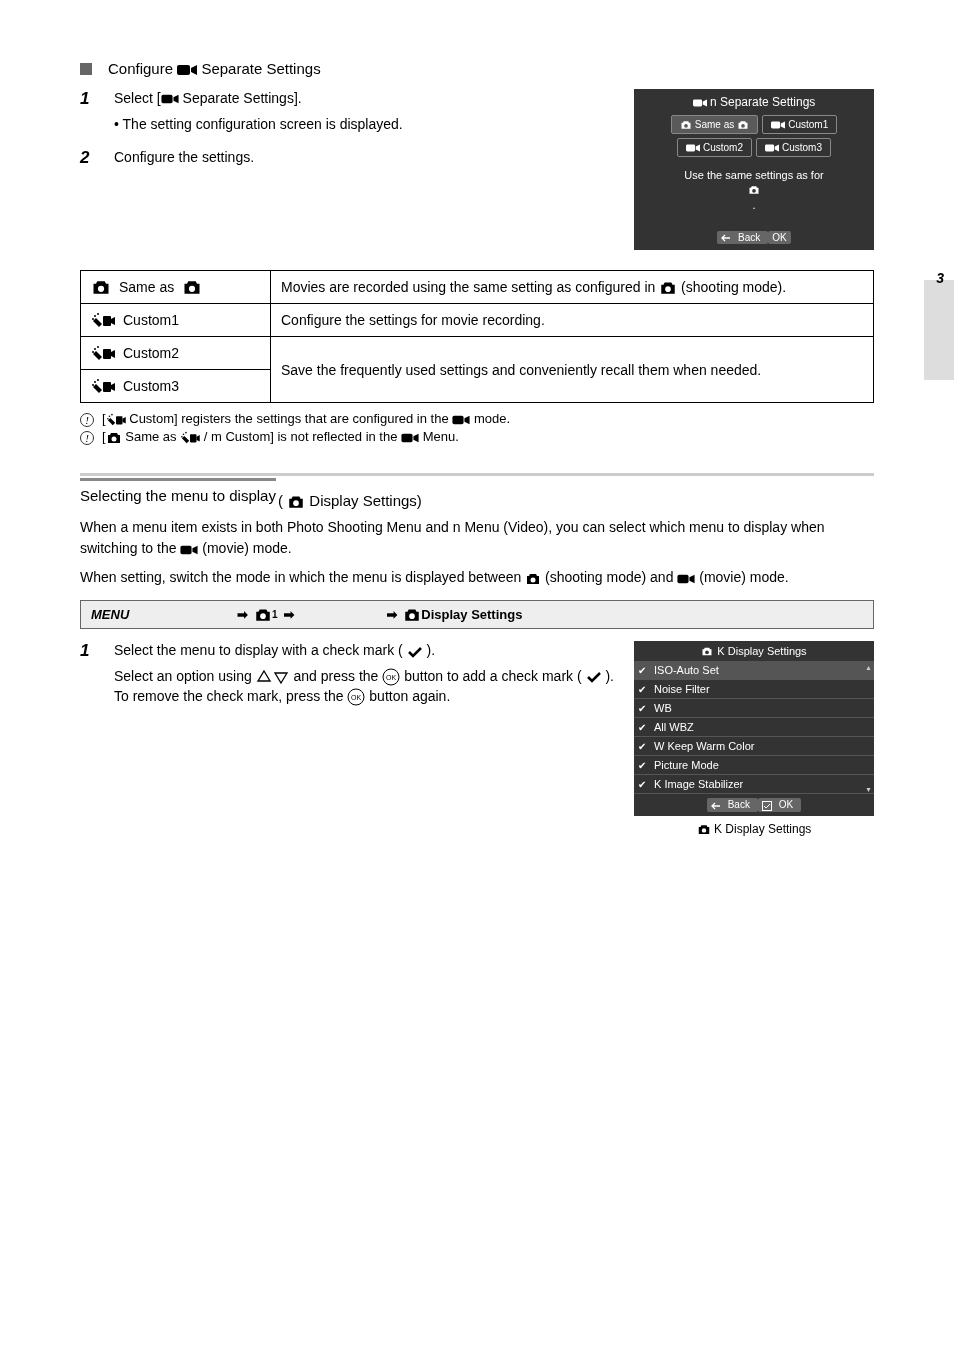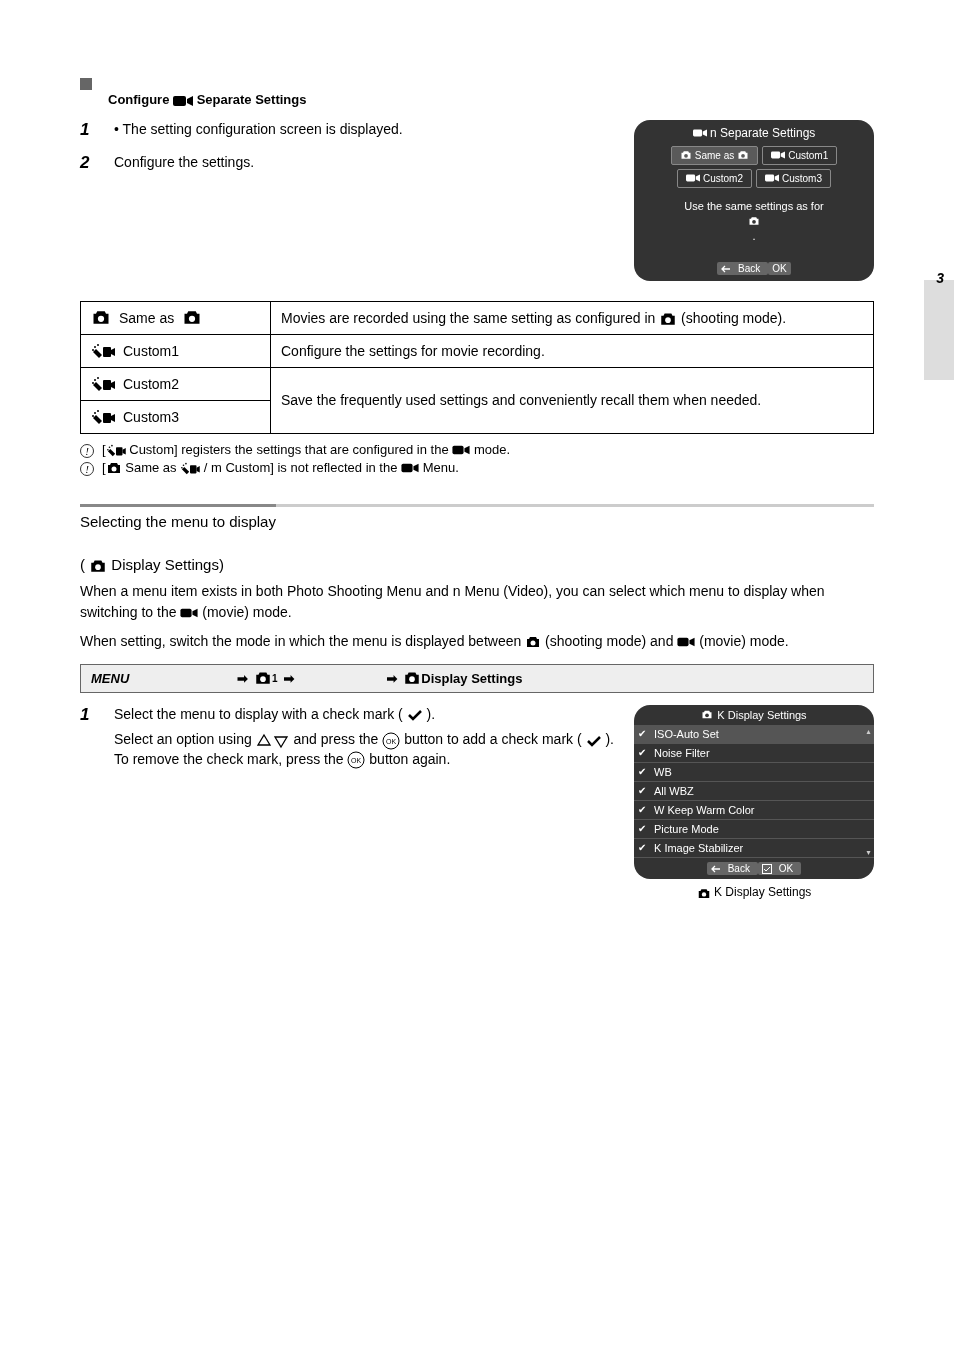--- a/index.html
+++ b/index.html
@@ -1,53 +1,53 @@
 <!DOCTYPE html>
 <html><head>
   <meta charset="utf-8">
   <style>
     * { margin: 0; padding: 0; box-sizing: border-box; }
     body { font-family: Arial, sans-serif; background: #fff; color: #000; width: 954px; font-size: 14px; }
     .page { padding: 60px 80px 40px 80px; position: relative; }
     
     .section-header { display: flex; align-items: center; margin-bottom: 12px; }
     .bullet { width: 12px; height: 12px; background: #666; margin-right: 16px; }
-    .section-title { font-weight: bold; font-size: 13px; margin-top: 32px; }
+    .section-title { font-weight: normal; font-size: 15px; }
     
     .two-col { display: flex; gap: 20px; margin-bottom: 20px; }
     .left-col { flex: 1; }
     .right-col { width: 240px; }
     
     .step { display: flex; margin-bottom: 8px; }
     .step-num { width: 34px; font-weight: bold; font-style: italic; font-size: 17px; }
     .step-body { flex: 1; }
     .step-body p { line-height: 1.4; margin-bottom: 6px; }
     .bullet-line { padding-left: 12px; text-indent: -12px; }
     
-    .osd { background: #333; color: #fff; border-radius: 16px; padding: 6px; font-size: 11px; position: relative; }
+    .osd { background: #333; color: #fff; border-radius: 0; padding: 6px; font-size: 11px; position: relative; }
     .osd-title { text-align: center; font-size: 12px; margin-bottom: 6px; }
     .osd-options { display: flex; flex-wrap: wrap; gap: 4px; justify-content: center; margin-bottom: 12px; }
     .osd-opt { border: 1px solid #888; padding: 3px 8px; font-size: 10px; border-radius: 2px; display:flex; align-items:center; gap:3px;}
     .osd-opt.sel { background: #5a5a5a; }
     .osd-desc { text-align: center; margin: 10px 0 20px; font-size: 11px; display:flex;align-items:center;justify-content:center;gap:4px;flex-direction:column;}
     .osd-footer { display: flex; justify-content: center; font-size: 10px; }
     .osd-footer span { background: #666; padding: 1px 4px; border-radius: 2px; }
     
     svg { vertical-align: middle; }
     
     table.main { width: 100%; border-collapse: collapse; margin-top: 8px; }
     table.main td { border: 1px solid #000; padding: 8px 10px; vertical-align: middle; }
     table.main td:first-child { width: 190px; }
     .cell-flex { display: flex; align-items: center; gap: 8px; }
     
     .notes { margin-top: 8px; font-size: 13px; }
     .notes .note-line { display: flex; gap: 8px; margin-bottom: 2px; align-items: flex-start; }
     .caution { border: 1px solid #333; border-radius: 50%; width: 14px; height: 14px; display: inline-flex; align-items: center; justify-content: center; font-style: italic; font-size: 11px; font-family: serif; flex-shrink: 0; margin-top: 2px; }
     
-    .subsection-header { display: flex; align-items: flex-start; gap: 10px; margin-top: 28px; margin-bottom: 8px; border-top: 3px solid #ccc; flex-direction: column; }
+    .subsection-header { display: flex; align-items: center; gap: 2px; margin-top: 28px; margin-bottom: 8px; border-top: 3px solid #ccc; }
     .subsection-header .lead { font-size: 15px; font-weight: normal; border-top: 3px solid #888; padding-top: 6px; margin-top:-3px;}
     .subsection-header .rest { font-size: 15px; padding-top: 16px; }
     
     .body-text { line-height: 1.5; margin-bottom: 8px; }
     
     .menu-bar { border: 1px solid #666; background: #eee; padding: 6px 10px; display: flex; margin: 12px 0; font-weight: bold; font-size: 13px; align-items:center;}
     .menu-bar .mb-label { width: 140px; font-style: italic; }
     .arrow { margin: 0 6px; }
     
     .osd2-list { }
@@ -79,20 +79,26 @@
         </svg>
       <span> Separate Settings</span>
     </div>
   </div>
 
   <div class="two-col">
     <div class="left-col">
       <div class="step">
         <div class="step-num">1</div>
         <div class="step-body">
+          <p>
+            <span>Select [</span><svg width="18" height="12" viewBox="0 0 20 14">
+                <rect x="0" y="2" width="13" height="10" rx="2" fill="#000"></rect>
+                <path d="M14 5 L20 2 L20 12 L14 9 Z" fill="#000"></path>
+              </svg><span> Separate Settings].</span>
+          </p>
           <p class="bullet-line">• <span>The setting configuration screen is displayed.</span></p>
         </div>
       </div>
       <div class="step">
         <div class="step-num">2</div>
         <div class="step-body">
           <p>Configure the settings.</p>
         </div>
       </div>
     </div>

